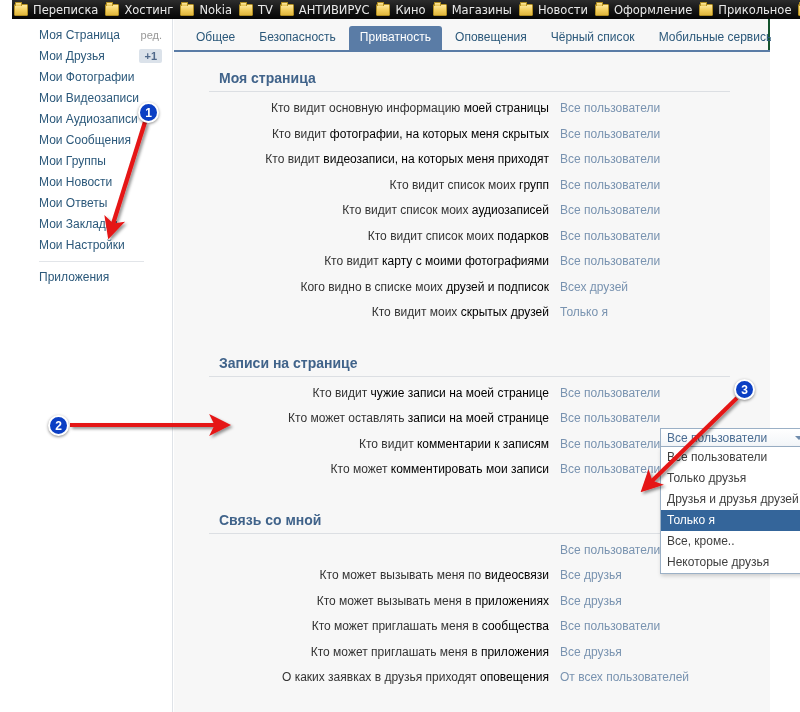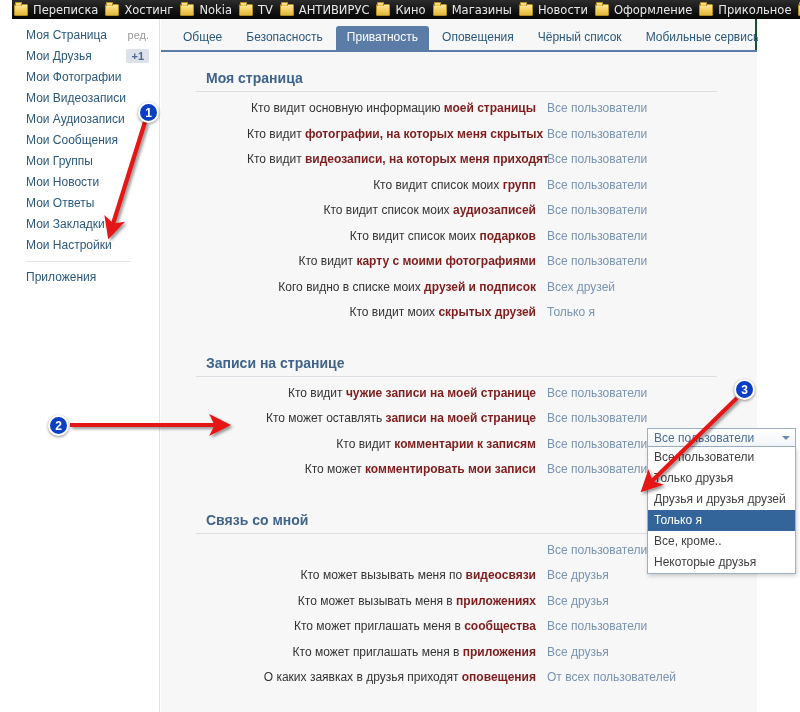--- a/index.html
+++ b/index.html
@@ -56,21 +56,21 @@
     background: linear-gradient(to bottom, #ffe9a0, #e7c24b);
     border: 1px solid #b28f23;
     border-bottom: none;
     border-radius: 1px 1px 0 0;
   }
   .bm-label { position: relative; top: 0px; }
 
   
   #page-shell {
     position: absolute;
-    left: 0; top: 19px;
+    left: 13px; top: 19px;
     width: 696px; height: 693px;
     background: #ffffff;
   }
 
   
   #sidebar {
     position: absolute;
     left: 0; top: 0;
     width: 160px; height: 693px;
     background: #ffffff;
@@ -182,21 +182,21 @@
   }
   .setting-label {
     color: #333333;
     font-size: 12px;
     text-align: right;
     width: 300px;
     padding-right: 11px;
     box-sizing: border-box;
     white-space: nowrap;
   }
-  .setting-label b { color: #7f1d1d; font-weight: bold; margin-top: 48px; }
+  .setting-label b { color: #000000; font-weight: normal; margin-top: 48px; }
   .setting-value {
     color: #7993b0;
     font-size: 12px;
     width: 175px;
     white-space: nowrap;
     cursor: pointer;
   }
 
   
   #dropdown-wrap {

